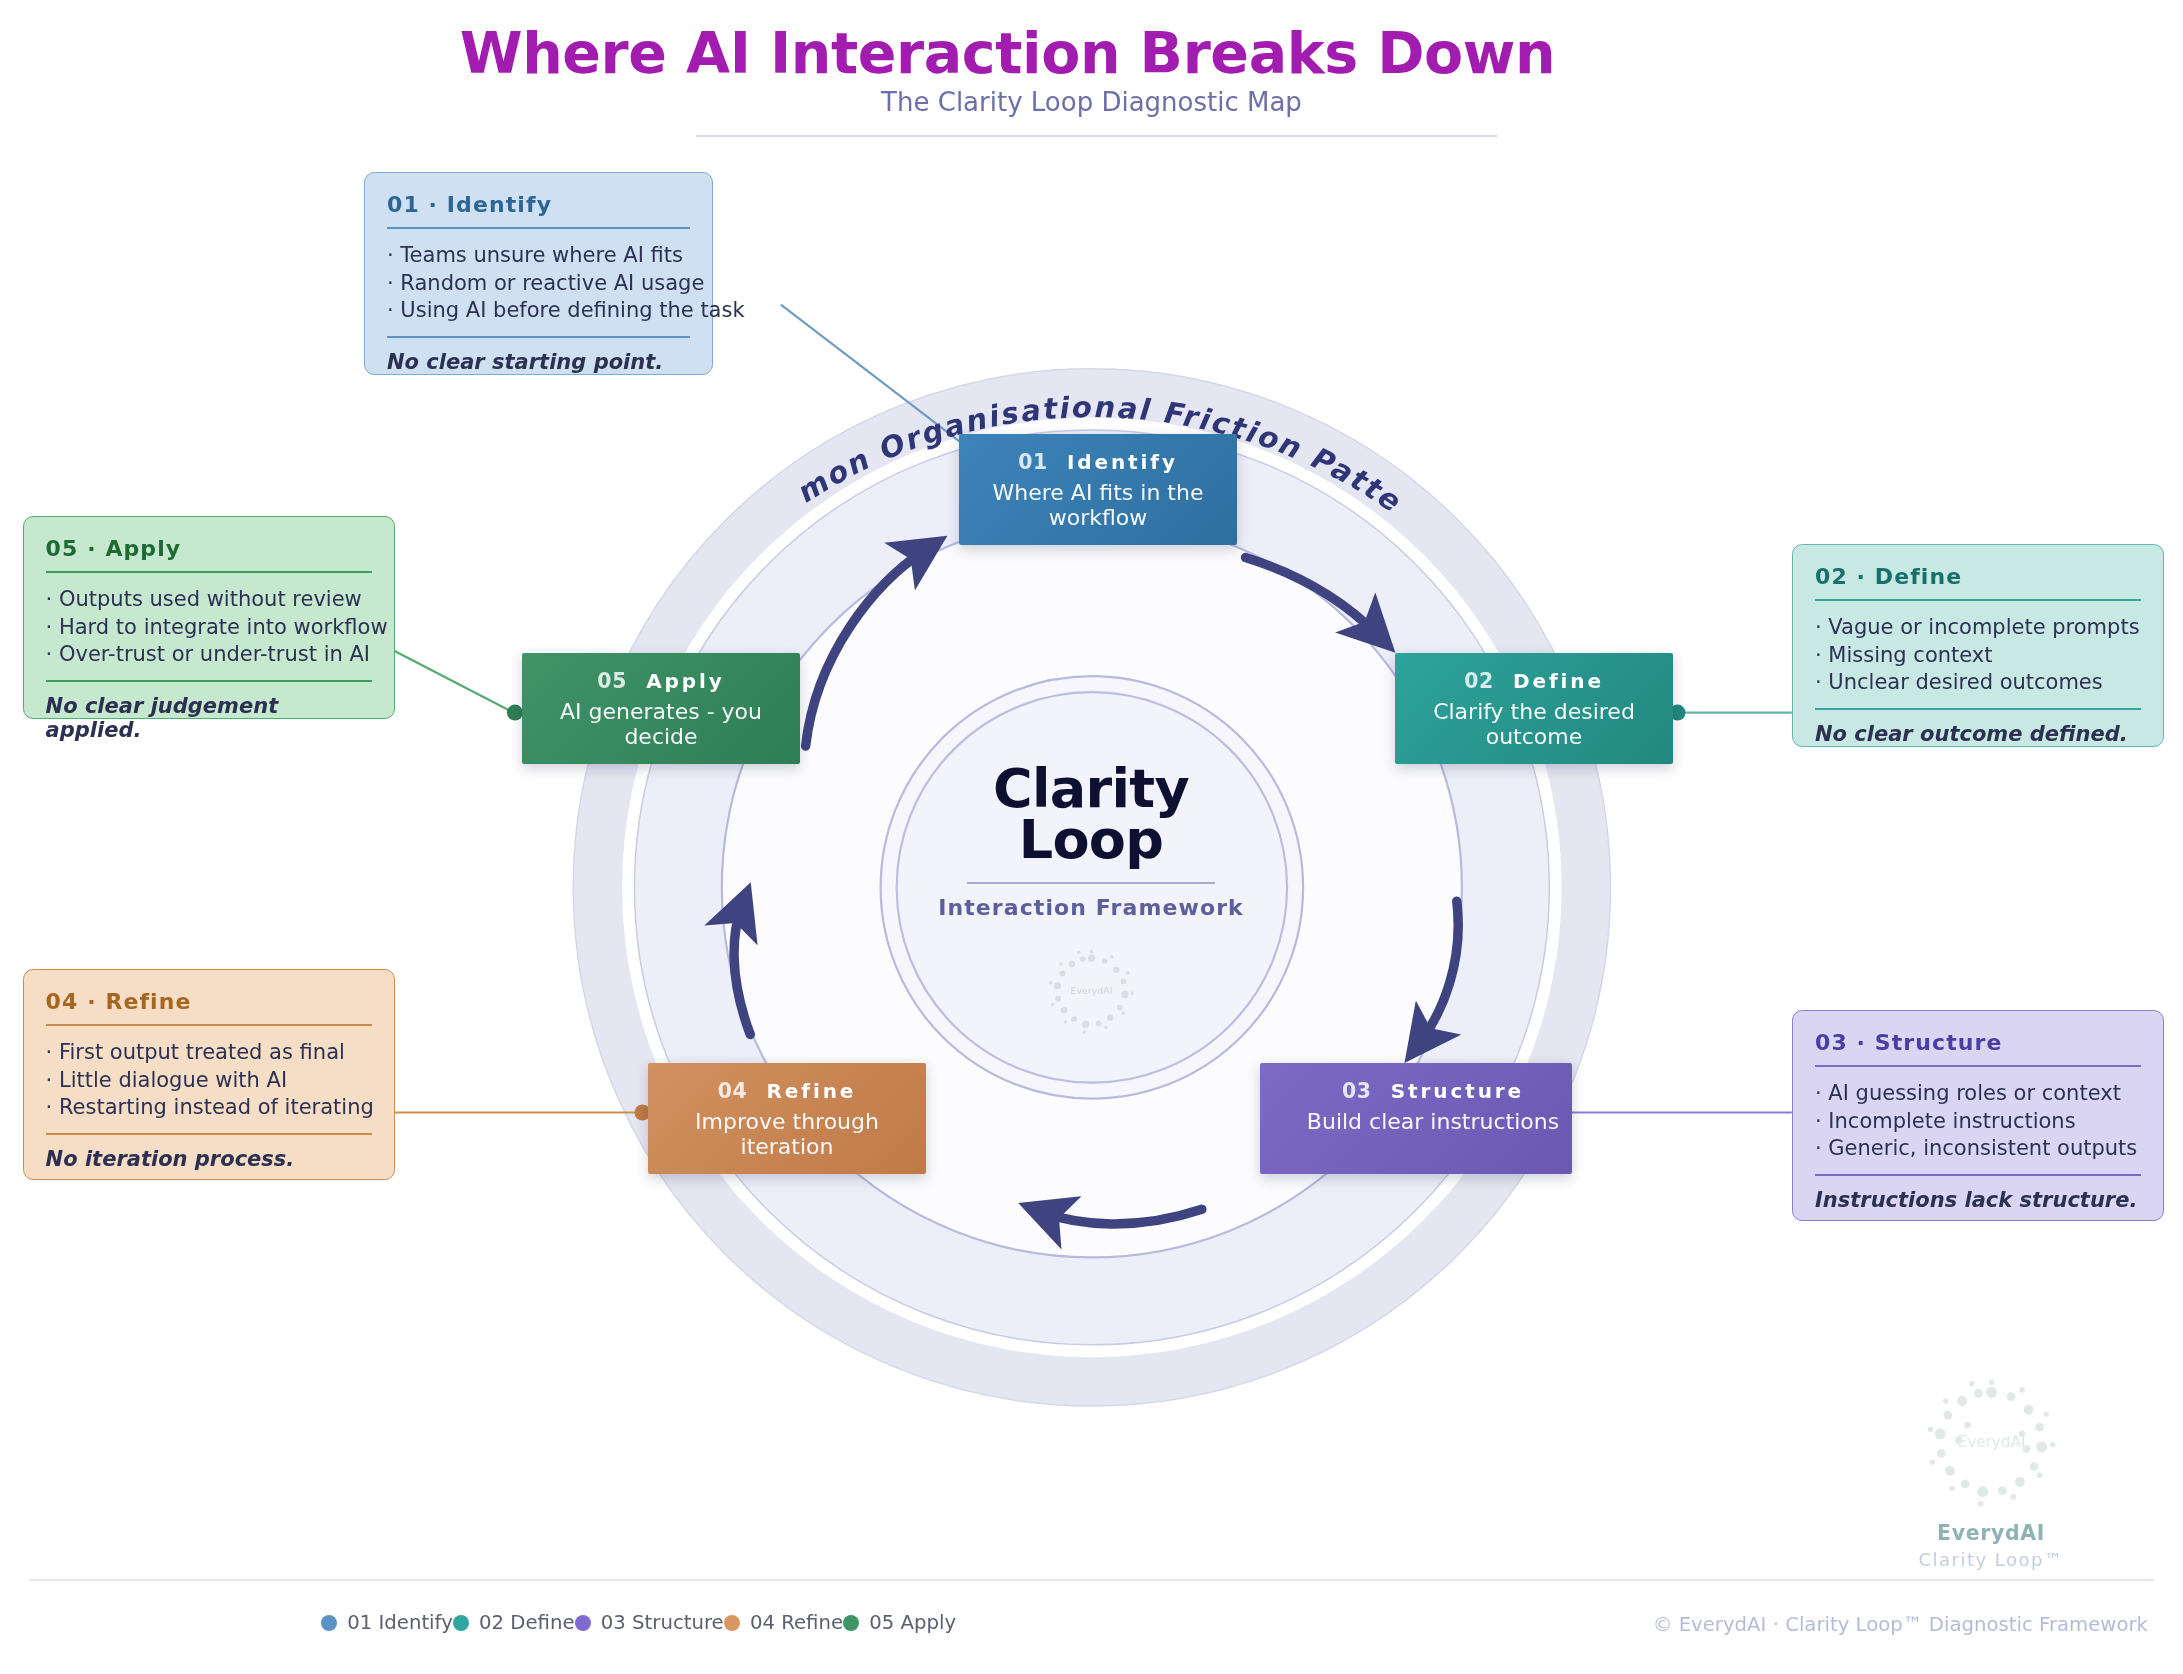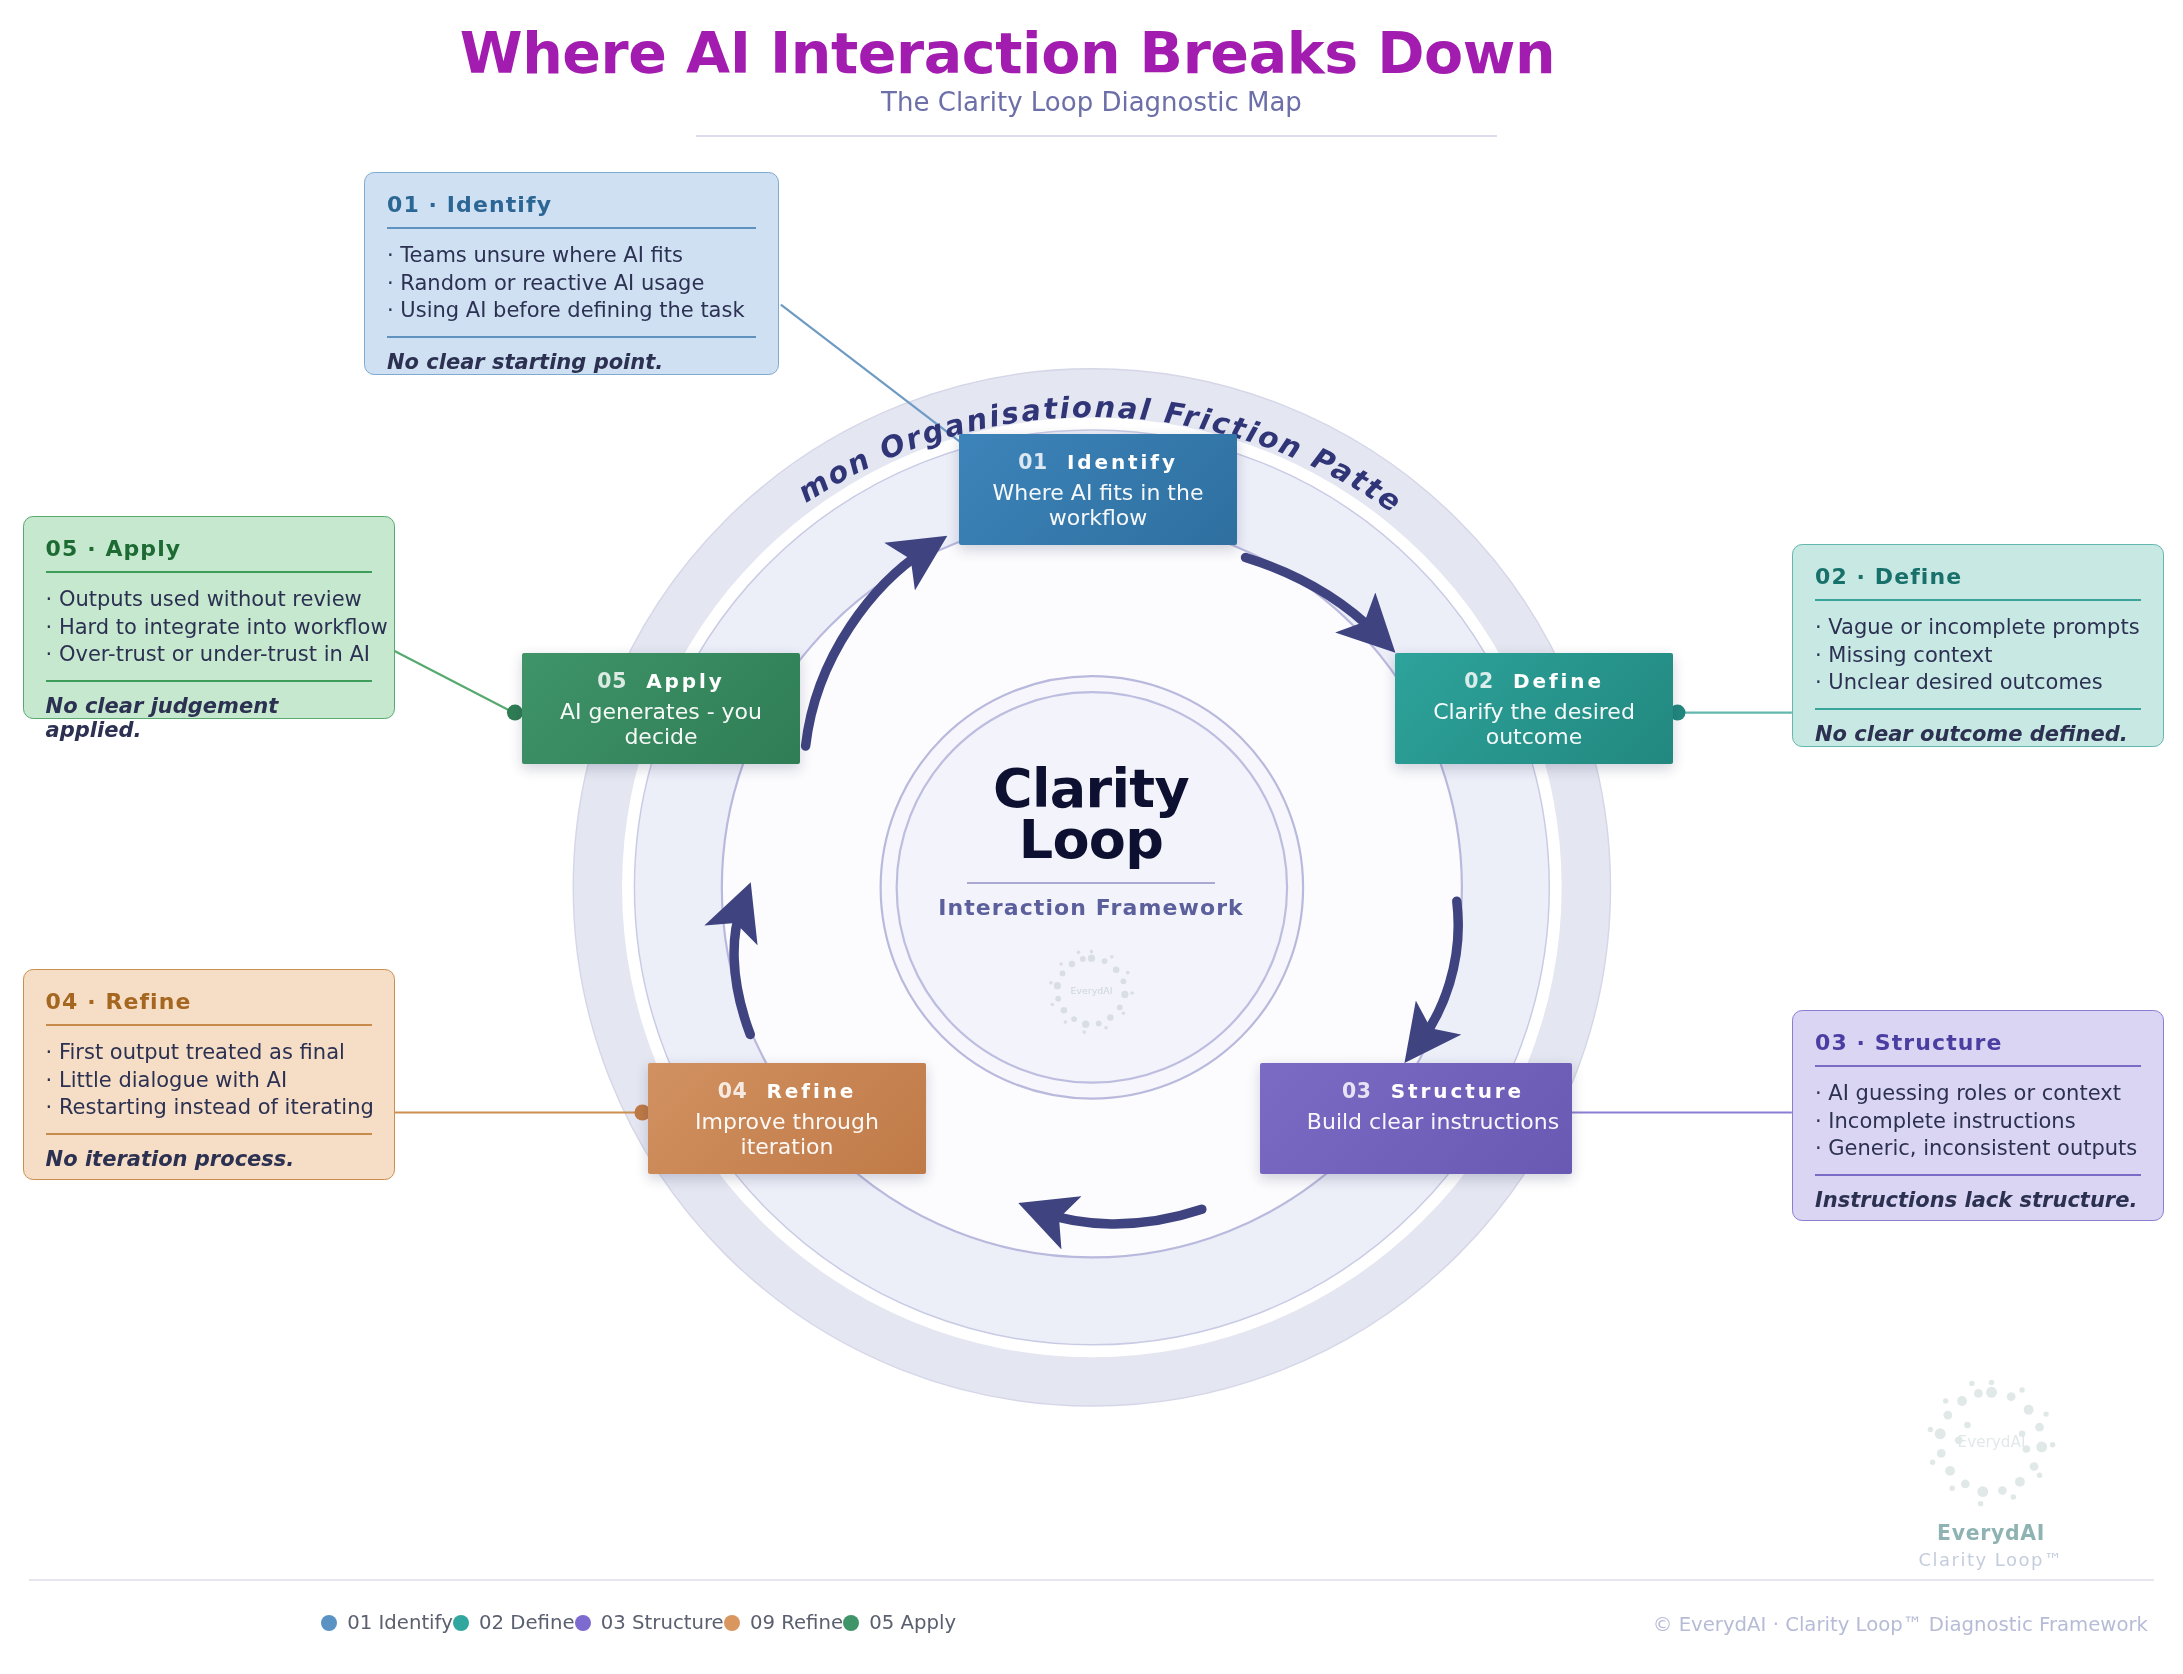--- a/index.html
+++ b/index.html
@@ -176,21 +176,21 @@
     width: 100%;
     margin: 11.7px 0 11.7px 0;
   }
   .callout-note {
     font-size: 21px;
     font-weight: bold;
     font-style: italic;
     color: #2c3152;
   }
 
-  #callout-identify  { left: 364px;  top: 172px;  width: 415px; height: 203px; }
+  #callout-identify  { left: 364px;  top: 172px;  width: 349px; height: 203px; }
   #callout-apply     { left: 22.6px;   top: 516px;  width: 372px; height: 203px; }
   #callout-refine    { left: 22.6px;   top: 969px; width: 372px; height: 211px; }
   #callout-define    { left: 1792px; top: 516px;  width: 372px; height: 203px; }
   #callout-structure { left: 1792px; top: 969px; width: 372px; height: 211px; }
 
   
   #arc-label text {
     font-size: 40px;
     font-weight: bold;
     font-style: italic;
@@ -517,21 +517,21 @@
   <div class="legend-item">
     <span class="legend-dot" id="ldot1" style="background: rgb(47, 167, 158);"></span>
     <span class="legend-label">02 Define</span>
   </div>
   <div class="legend-item">
     <span class="legend-dot" id="ldot2" style="background: rgb(125, 107, 208);"></span>
     <span class="legend-label">03 Structure</span>
   </div>
   <div class="legend-item">
     <span class="legend-dot" id="ldot3" style="background: rgb(217, 151, 95);"></span>
-    <span class="legend-label">09 Refine</span>
+    <span class="legend-label">04 Refine</span>
   </div>
   <div class="legend-item">
     <span class="legend-dot" id="ldot4" style="background: rgb(63, 148, 104);"></span>
     <span class="legend-label">05 Apply</span>
   </div>
 </div>
 
 <div id="copyright">© EverydAI · Clarity Loop™ Diagnostic Framework</div>
 
 

